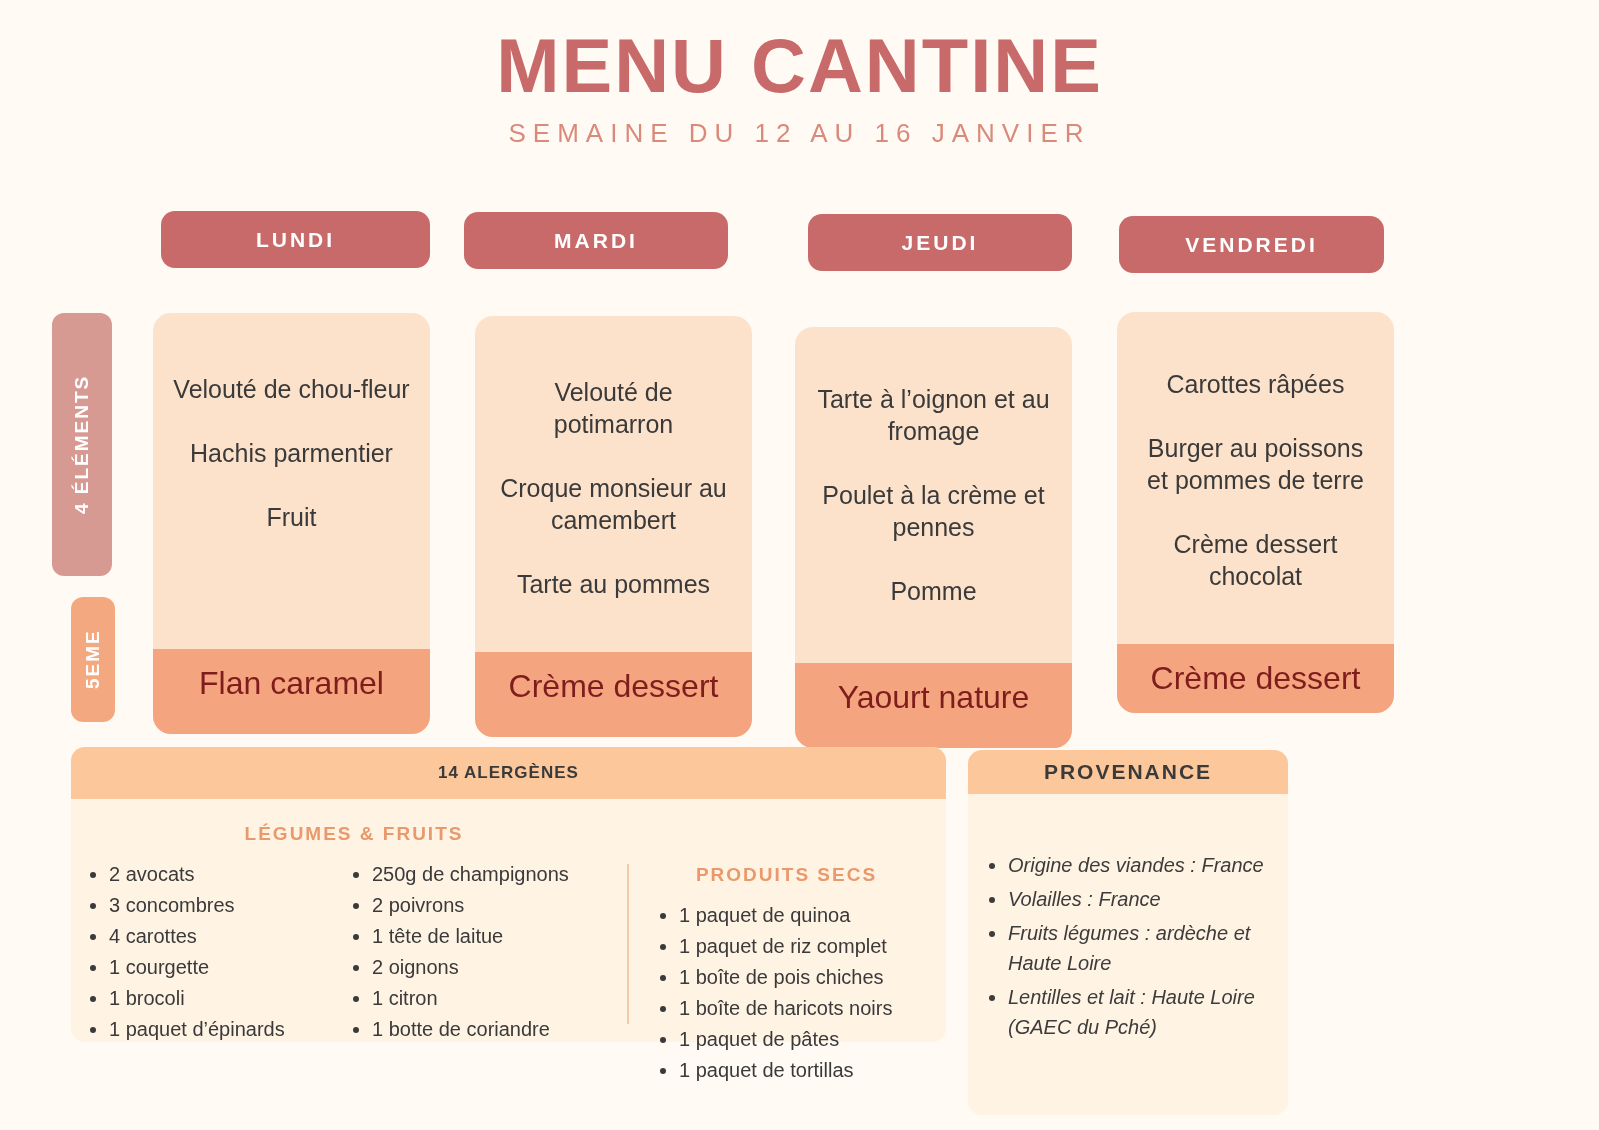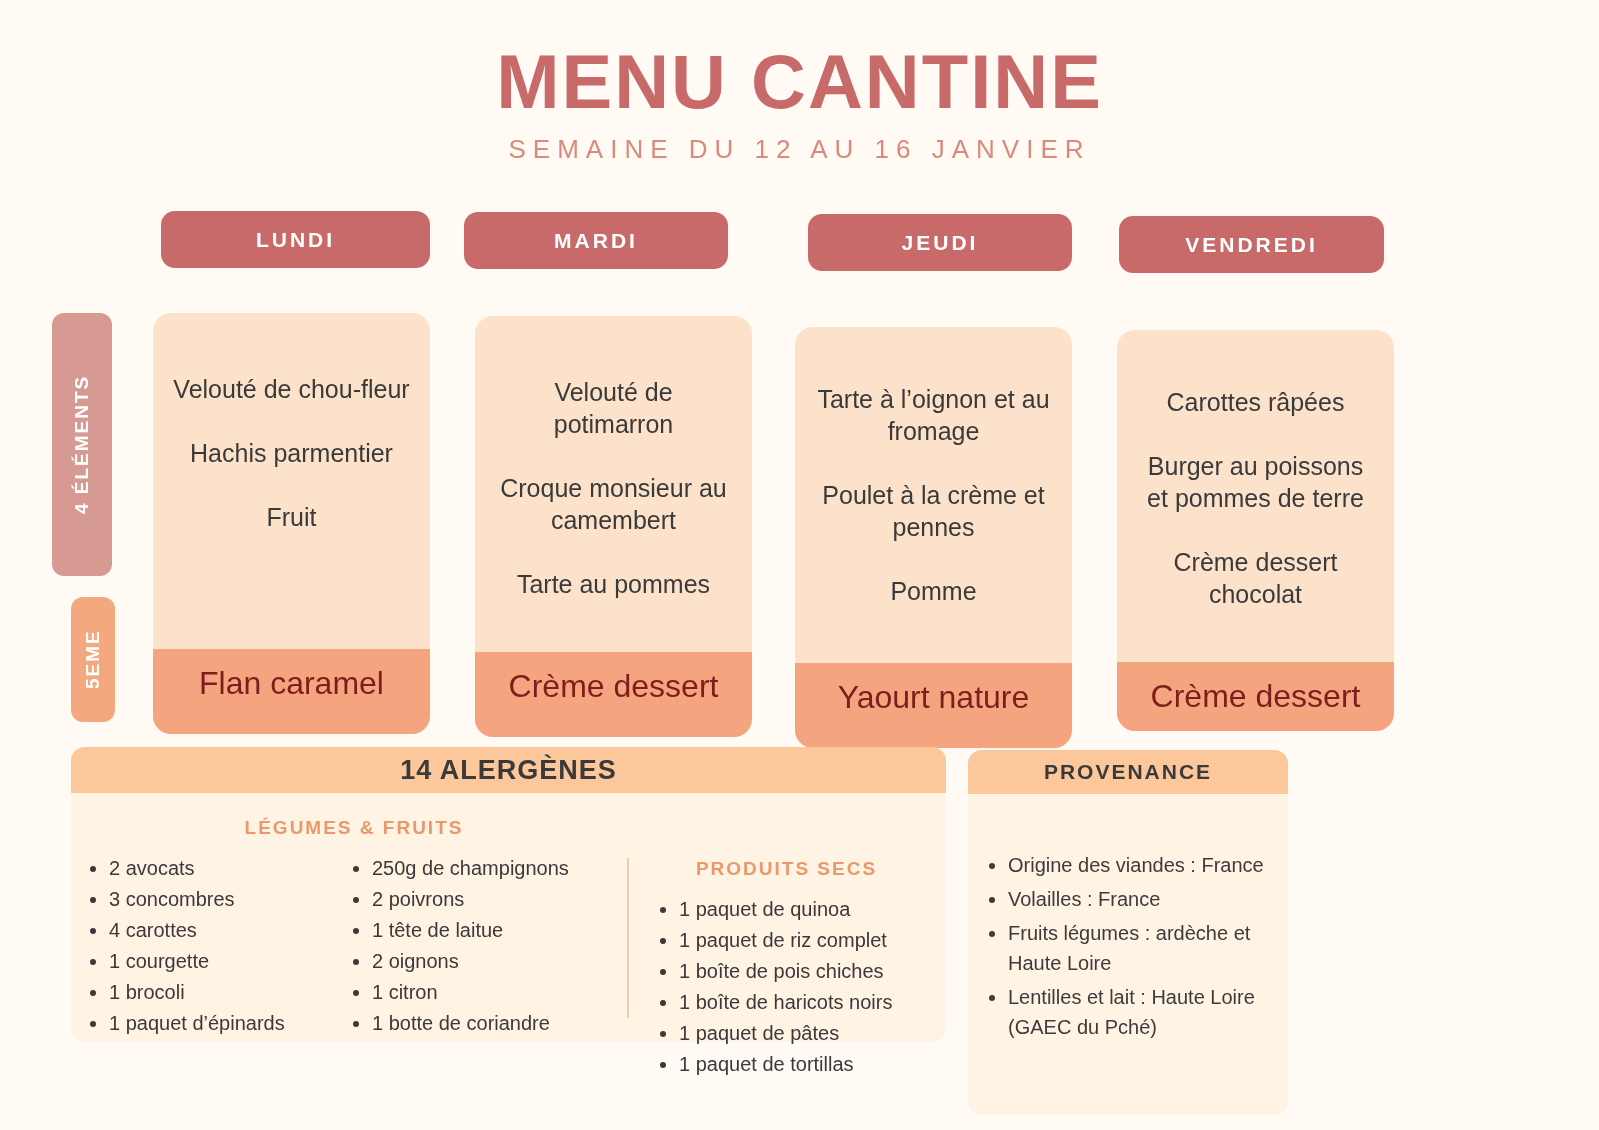--- a/index.html
+++ b/index.html
@@ -12,21 +12,21 @@
     height: 1130px;
     position: relative;
     font-family: "Liberation Sans", sans-serif;
     color: #3C3C3C;
     overflow: hidden;
   }
 
   
   .header {
     text-align: center;
-    padding-top: 44px;
+    padding-top: 28px;
   }
   .title {
     font-size: 76px;
     font-weight: bold;
     letter-spacing: 2px;
     color: #C96A6A;
     line-height: 1;
     margin: 0;
   }
   .subtitle {
@@ -91,21 +91,21 @@
     position: absolute;
     border-radius: 18px;
     background: #FCE2CB;
     overflow: hidden;
     display: flex;
     flex-direction: column;
   }
   .card-0 { left: 153px; top: 313px; width: 277px; height: 421px; gap: 37px; }
   .card-1 { left: 475px; top: 316px; width: 277px; height: 421px; }
   .card-2 { left: 795px; top: 327px; width: 277px; height: 421px; }
-  .card-3 { left: 1117px; top: 330px; width: 277px; height: 401px; }
+  .card-3 { left: 1117px; top: 312px; width: 277px; height: 401px; }
 
   .card-body {
     flex: 1;
     padding: 60px 20px 10px;
     text-align: center;
     font-size: 25px;
     line-height: 1.28;
     color: #3A3A3A;
   }
   .card-2 .card-body,
@@ -125,25 +125,25 @@
   
   .allergens {
     position: absolute;
     left: 71px; top: 747px; width: 875px; height: 295px;
     background: #FFF3E4;
     border-radius: 14px;
   }
   .allergens-head {
     background: #FCC79A;
     border-radius: 14px 14px 0 0;
-    height: 46px;
+    height: 52px;
     display: flex;
     align-items: center;
     justify-content: center;
-    font-size: 27px;
+    font-size: 17px;
     font-weight: bold;
     letter-spacing: 1px;
     color: #3A3A3A;
   }
   .allergens-cols {
     display: flex;
     padding: 24px 10px 0 10px;
     height: 225px;
     box-sizing: border-box;
   }
@@ -189,20 +189,21 @@
     font-weight: bold;
     letter-spacing: 2px;
     color: #3A3A3A;
   }
   .provenance ul {
     list-style: disc;
     margin: 0;
     padding: 56px 16px 0 40px;
     font-size: 20px;
     line-height: 1.5;
+    font-style: italic;
   }
   .provenance li { margin-bottom: 4px; }
 </style>
 </head>
 <body>
 
 <div class="header">
   <h1 class="title">MENU CANTINE</h1>
   <div class="subtitle">SEMAINE DU 12 AU 16 JANVIER</div>
 </div>

